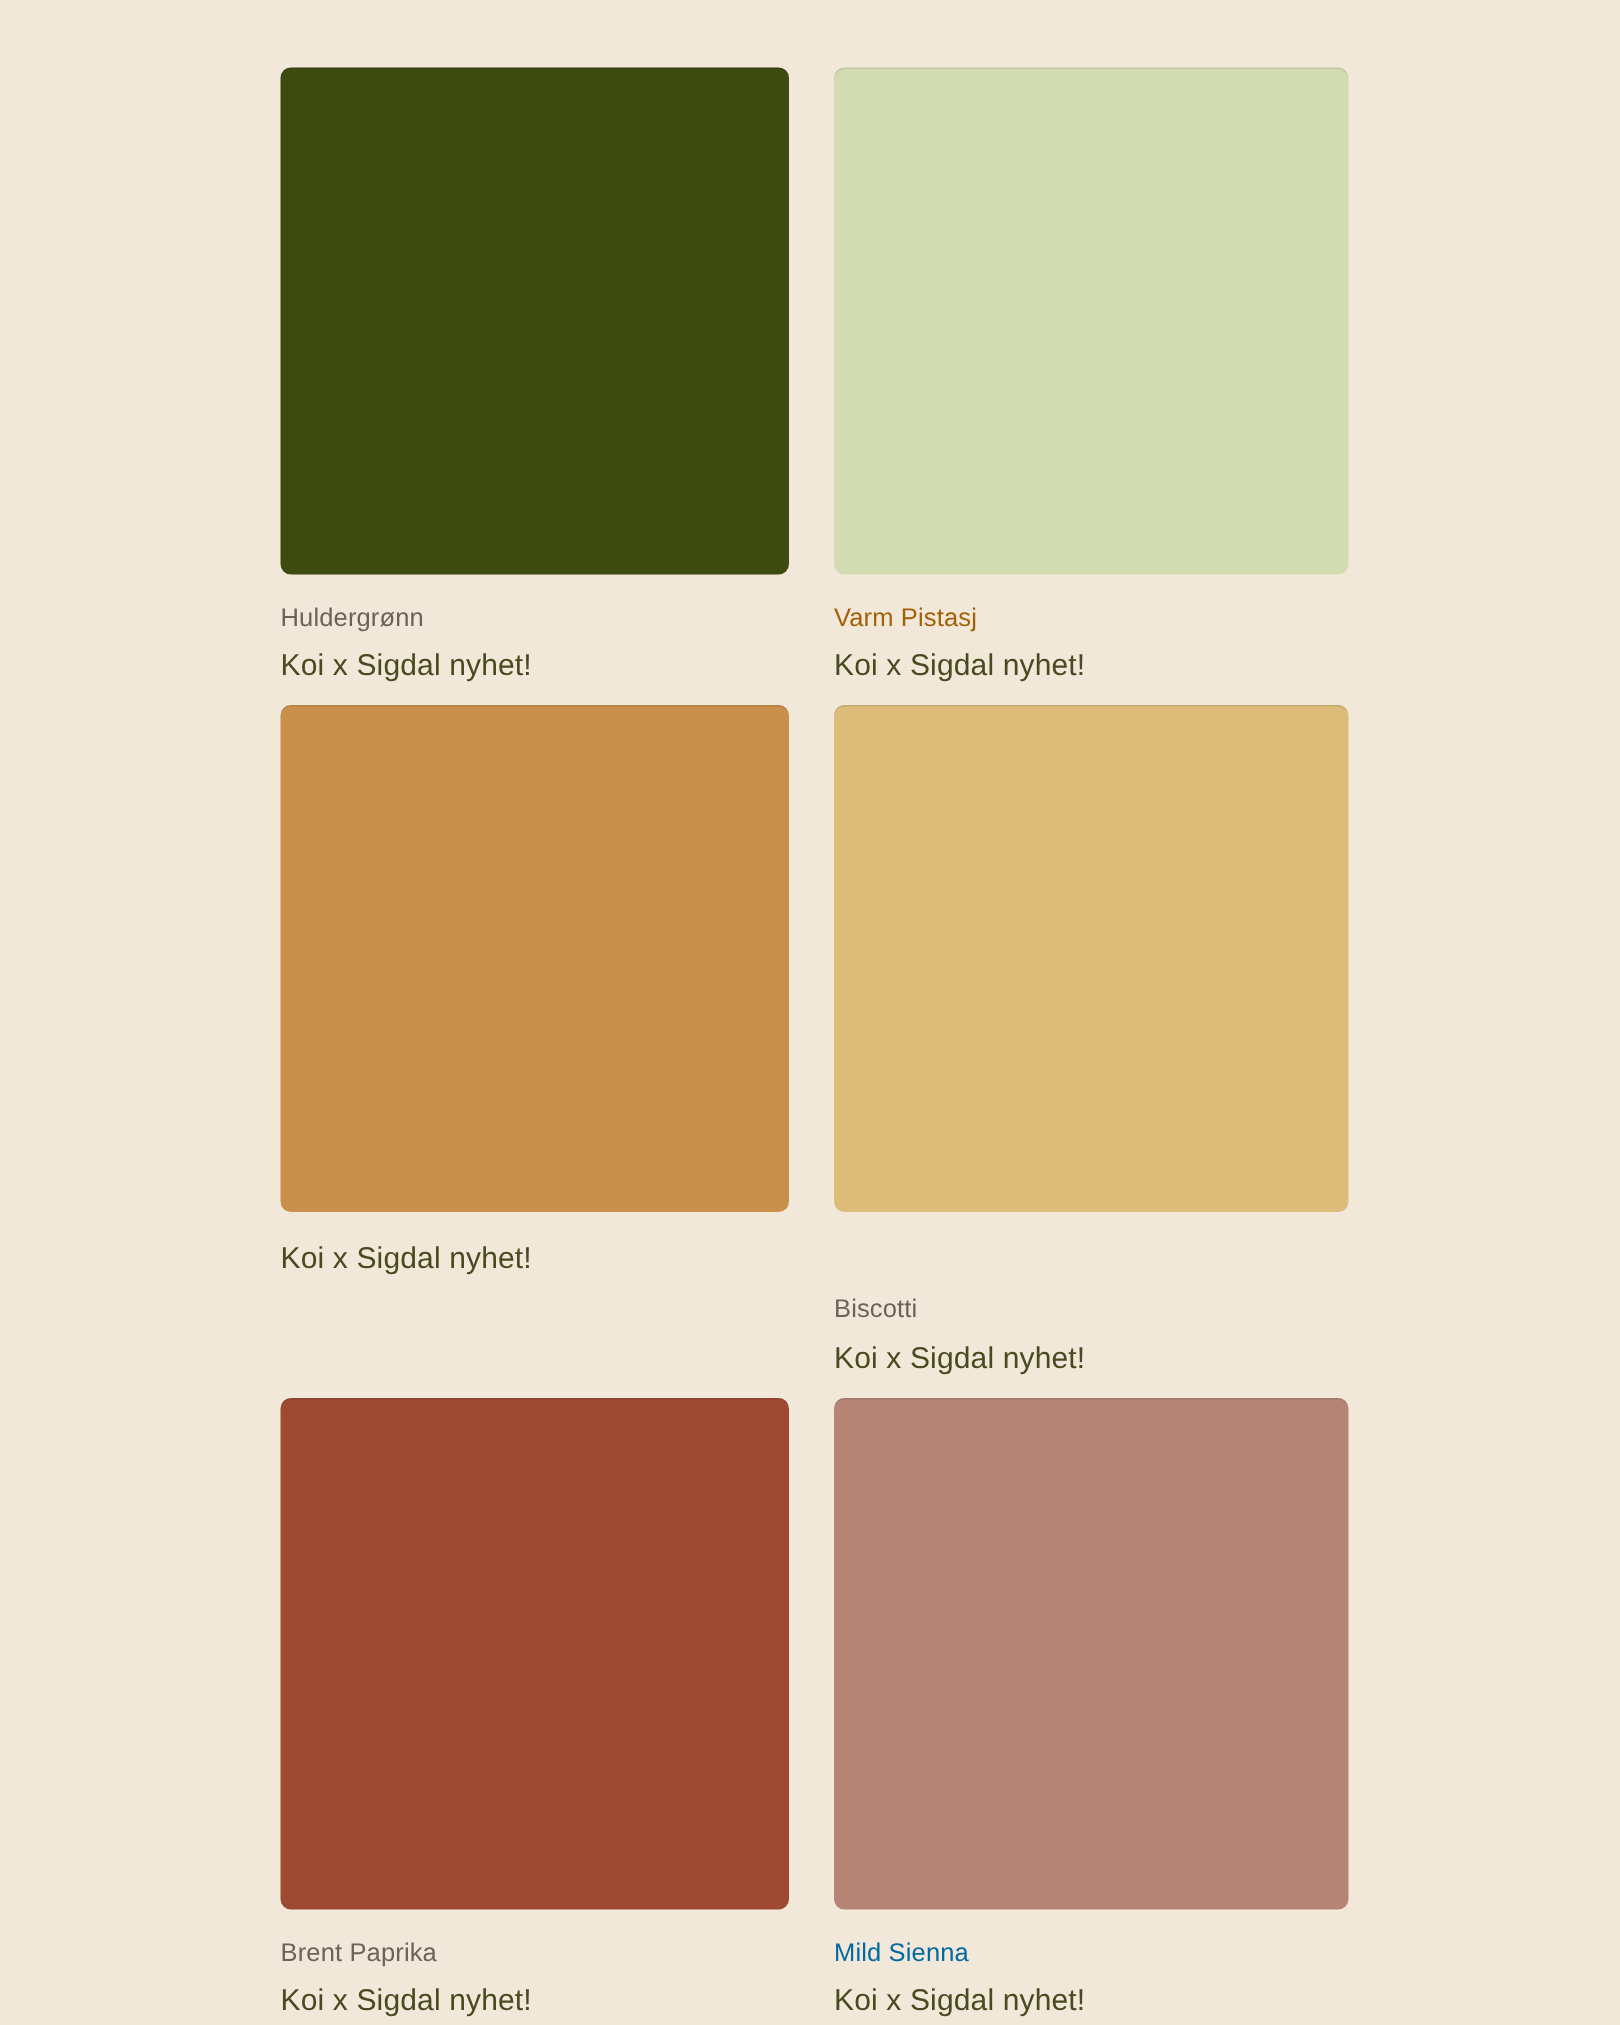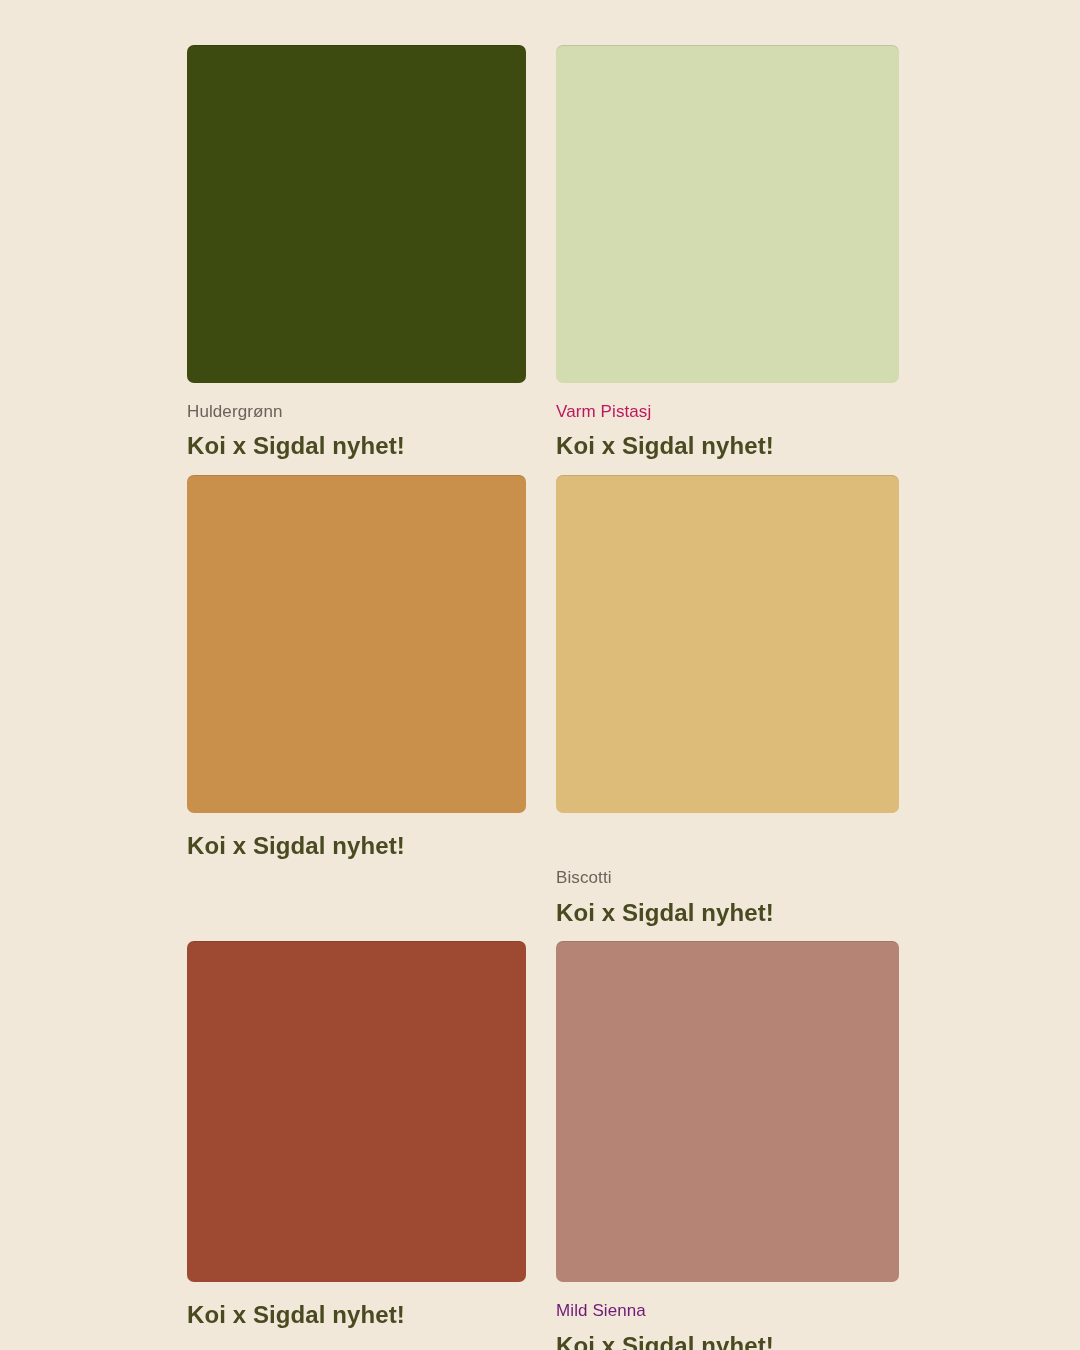--- a/index.html
+++ b/index.html
@@ -57,23 +57,23 @@
   .swatch-name {
     font-size: 17px;
     line-height: 1.2;
     font-weight: 400;
     color: #6b6358;
     letter-spacing: 0.1px;
     margin: 0 0 10px 0;
   }
 
   .swatch-tagline {
-    font-size: 24px;
+    font-size: 20px;
     line-height: 1.2;
-    font-weight: 700;
+    font-weight: 400;
     color: #4a4a20;
     letter-spacing: 0.1px;
     margin: 0;
   }
 </style>
 </head>
 <body style="background: rgb(241, 232, 218);">
 
 <div class="palette-board">
   <div class="swatch-grid">
@@ -82,21 +82,21 @@
       <div class="swatch-chip" style="background: rgb(61, 74, 16);"></div>
       <div class="swatch-meta">
         <p class="swatch-name" style="color: rgb(107, 99, 88);">Huldergrønn</p>
         <p class="swatch-tagline" style="color: rgb(74, 74, 32);">Koi x Sigdal nyhet!</p>
       </div>
     </div>
 
     <div class="swatch-card">
       <div class="swatch-chip" style="background: rgb(210, 220, 176);"></div>
       <div class="swatch-meta">
-        <p class="swatch-name" style="color: #be185d;">Varm Pistasj</p>
+        <p class="swatch-name" style="color: #a16207;">Varm Pistasj</p>
         <p class="swatch-tagline" style="color: rgb(74, 74, 32);">Koi x Sigdal nyhet!</p>
       </div>
     </div>
 
     <div class="swatch-card">
       <div class="swatch-chip" style="background: rgb(200, 144, 74);"></div>
       <div class="swatch-meta">
         <p class="swatch-tagline" style="color: rgb(74, 74, 32);">Koi x Sigdal nyhet!</p>
       </div>
     </div>
@@ -105,26 +105,27 @@
       <div class="swatch-chip" style="background: rgb(220, 188, 120);"></div>
       <div class="swatch-meta">
         <p class="swatch-name" style="color: rgb(107, 99, 88); margin-top: 36px;">Biscotti</p>
         <p class="swatch-tagline" style="color: rgb(74, 74, 32);">Koi x Sigdal nyhet!</p>
       </div>
     </div>
 
     <div class="swatch-card">
       <div class="swatch-chip tall" style="background: rgb(158, 74, 51);"></div>
       <div class="swatch-meta">
+        <p class="swatch-name" style="color: rgb(107, 99, 88);">Brent Paprika</p>
         <p class="swatch-tagline" style="color: rgb(74, 74, 32);">Koi x Sigdal nyhet!</p>
       </div>
     </div>
 
     <div class="swatch-card">
       <div class="swatch-chip tall" style="background: rgb(181, 132, 117);"></div>
       <div class="swatch-meta">
-        <p class="swatch-name" style="color: #701a75;">Mild Sienna</p>
+        <p class="swatch-name" style="color: #0369a1;">Mild Sienna</p>
         <p class="swatch-tagline" style="color: rgb(74, 74, 32);">Koi x Sigdal nyhet!</p>
       </div>
     </div>
 
   </div>
 </div>
 
 </body></html>

